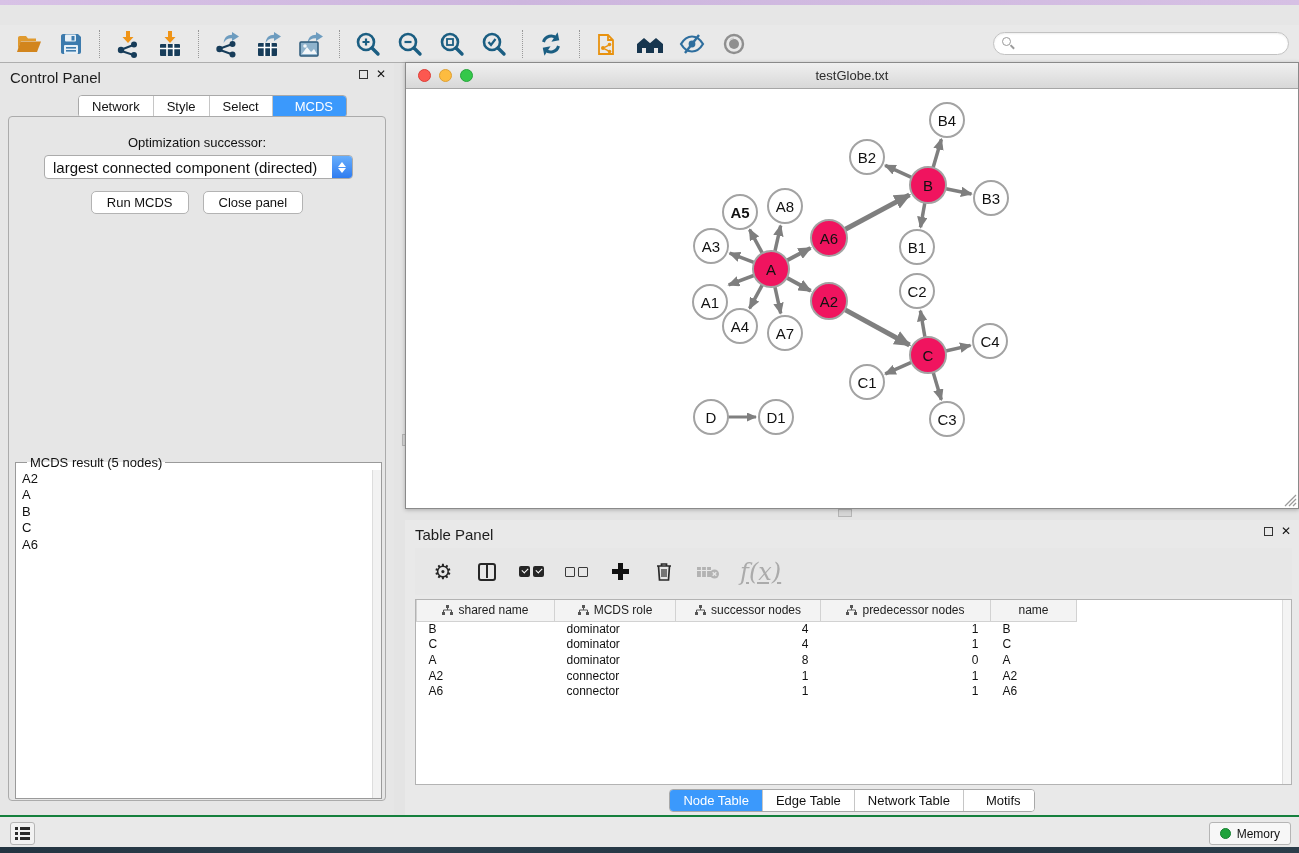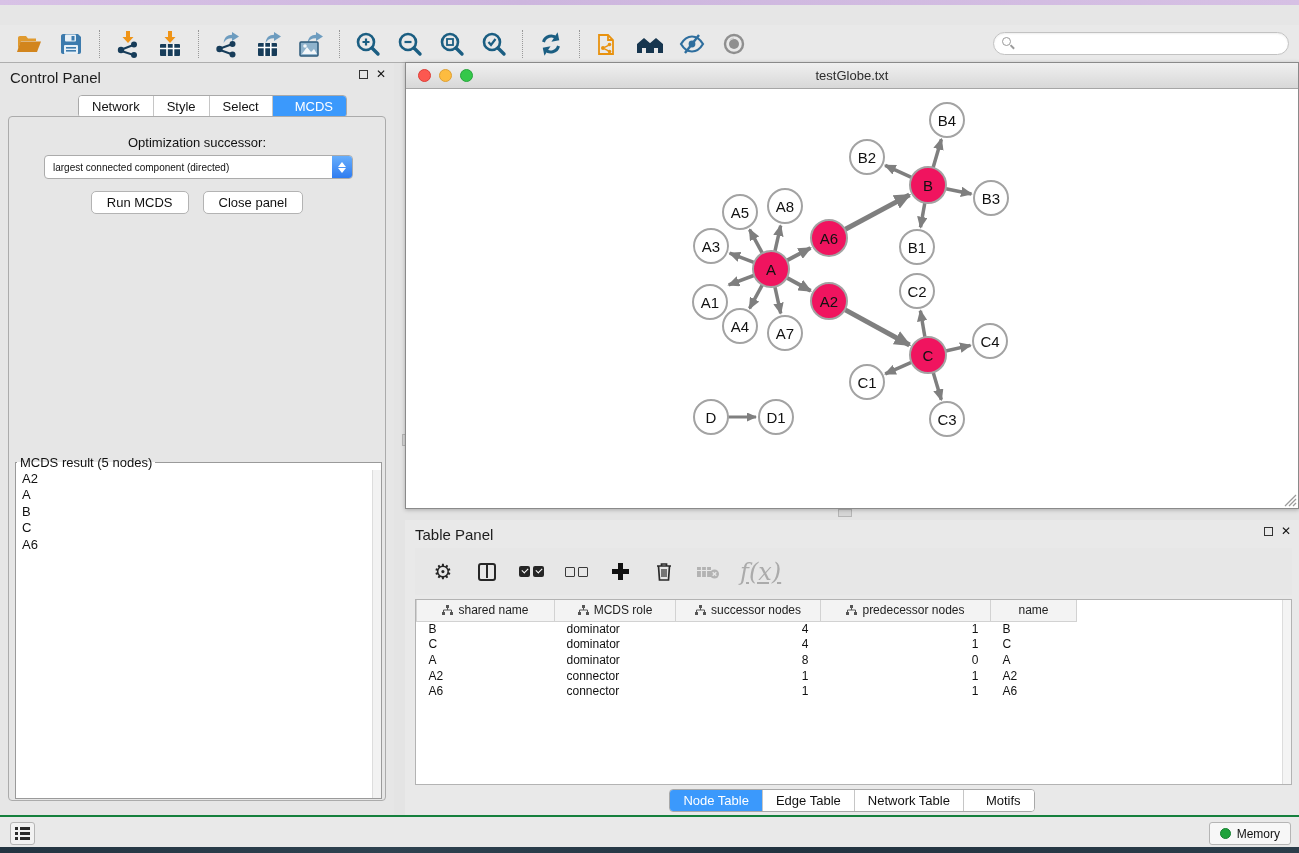--- a/index.html
+++ b/index.html
@@ -50,33 +50,33 @@
      overflow:hidden; background:#fff; }
   .cp-tabs { left:78px; top:32px; }
   .seg { padding:3px 13px; font-size:13px; color:#111; background:#fff; border-right:1px solid #c6c6c6; }
   .seg:last-child { border-right:none;padding-left:22px; }
   .seg.active { background:#3b99fc; color:#fff; }
   .cp-pane { position:absolute; left:8px; right:8px; top:53px; bottom:15px;
      border:1px solid #ababab; border-radius:4px; background:#e6e6e6; }
   .opt-label { position:absolute; left:0; right:0; top:18px; text-align:center; font-size:13px; color:#111; }
   .dropdown { position:absolute; left:35px; right:32px; top:38px; height:24px; background:#fff;
      border:1px solid #ababab; border-radius:4px; display:flex; align-items:center; }
-  .dropdown .dval { flex:1; font-size:10px; color:#111; padding-left:8px; white-space:nowrap; overflow:hidden; }
+  .dropdown .dval { flex:1; font-size:15px; color:#111; padding-left:8px; white-space:nowrap; overflow:hidden; }
   .stepper { width:20px; height:22px; margin-right:0; border-radius:0 3px 3px 0;
      background:linear-gradient(#67aefc,#2f7cf0); display:flex; flex-direction:column;
      align-items:center; justify-content:center; gap:1px; }
   .stepper i { width:0; height:0; border-left:4px solid transparent; border-right:4px solid transparent; }
   .stepper .up { border-bottom:5px solid #fff; }
   .stepper .dn { border-top:5px solid #fff; }
   .cp-buttons { position:absolute; left:0; right:0; top:74px; display:flex; justify-content:center; gap:14px; }
   .btn { background:#fff; border:1px solid #b3b3b3; border-radius:5px; padding:3px 15px;
      font-size:13px; color:#111; }
   .result-box { position:absolute; left:6px; right:3px; top:338px; height:344px;
      border:1px solid #9a9a9a; background:#fff; }
-  .result-box legend { font-size:13px; color:#111; margin-left:1px; padding:0 3px; }
+  .result-box legend { font-size:13px; color:#111; margin-left:11px; padding:0 3px; }
   .result-list { position:absolute; left:0; right:9px; top:0; bottom:0; overflow:hidden; padding:1px 0 0 6px; }
   .result-item { font-size:13px; color:#111; line-height:16.4px; }
   .result-scroll { position:absolute; right:0; top:0; bottom:0; width:9px; background:#f2f2f2;
      border-left:1px solid #ddd; }
 
   
   .right-pane { position:absolute; left:394px; top:63px; width:905px; height:753px; background:#e4e4e4; }
   .split-v { position:absolute; left:8px; top:371px; width:8px; height:12px; background:#d6d6d6;
      border:1px solid #b5b5b5; }
   .split-h { position:absolute; left:444px; top:446px; width:14px; height:8px; background:#d6d6d6;
@@ -362,21 +362,21 @@
             <line x1="526.8381709032473" y1="282.2969967267276" x2="535.3080342314738" y2="310.8270626744381" stroke="#7f7f7f" stroke-width="3.5" marker-end="url(#arrow)"></line>
             <line x1="538.582497035151" y1="262.2555651856111" x2="564.4911799586458" y2="256.4052174286929" stroke="#7f7f7f" stroke-width="3.5" marker-end="url(#arrow)"></line>
             <line x1="321" y1="328" x2="350" y2="328" stroke="#7f7f7f" stroke-width="3" marker-end="url(#arrow)"></line>
           </svg>
         <div>
             <div class="gnode" style="left: 523px; top: 13px; height: 36px; width: 36px;">B4</div>
             <div class="gnode" style="left: 443px; top: 50px; height: 36px; width: 36px;">B2</div>
             <div class="gnode mcds" style="left: 503px; top: 77px; height: 38px; width: 38px;">B</div>
             <div class="gnode" style="left: 567px; top: 91px; height: 36px; width: 36px; text-align: right;">B3</div>
             <div class="gnode" style="left: 361px; top: 99px; height: 36px; width: 36px;">A8</div>
-            <div class="gnode" style="left: 316px; top: 105px; height: 36px; width: 36px;">A5</div>
+            <div class="gnode" style="left: 316px; top: 105px; height: 36px; width: 36px; font-weight: bold;">A5</div>
             <div class="gnode mcds" style="left: 404px; top: 130px; height: 38px; width: 38px;">A6</div>
             <div class="gnode" style="left: 287px; top: 139px; height: 36px; width: 36px;">A3</div>
             <div class="gnode" style="left: 493px; top: 140px; height: 36px; width: 36px;">B1</div>
             <div class="gnode mcds" style="left: 346px; top: 161px; height: 38px; width: 38px;">A</div>
             <div class="gnode" style="left: 493px; top: 184px; height: 36px; width: 36px;">C2</div>
             <div class="gnode" style="left: 286px; top: 195px; height: 36px; width: 36px;">A1</div>
             <div class="gnode mcds" style="left: 404px; top: 193px; height: 38px; width: 38px;">A2</div>
             <div class="gnode" style="left: 316px; top: 219px; height: 36px; width: 36px;">A4</div>
             <div class="gnode" style="left: 361px; top: 226px; height: 36px; width: 36px;">A7</div>
             <div class="gnode" style="left: 566px; top: 234px; height: 36px; width: 36px;">C4</div>

